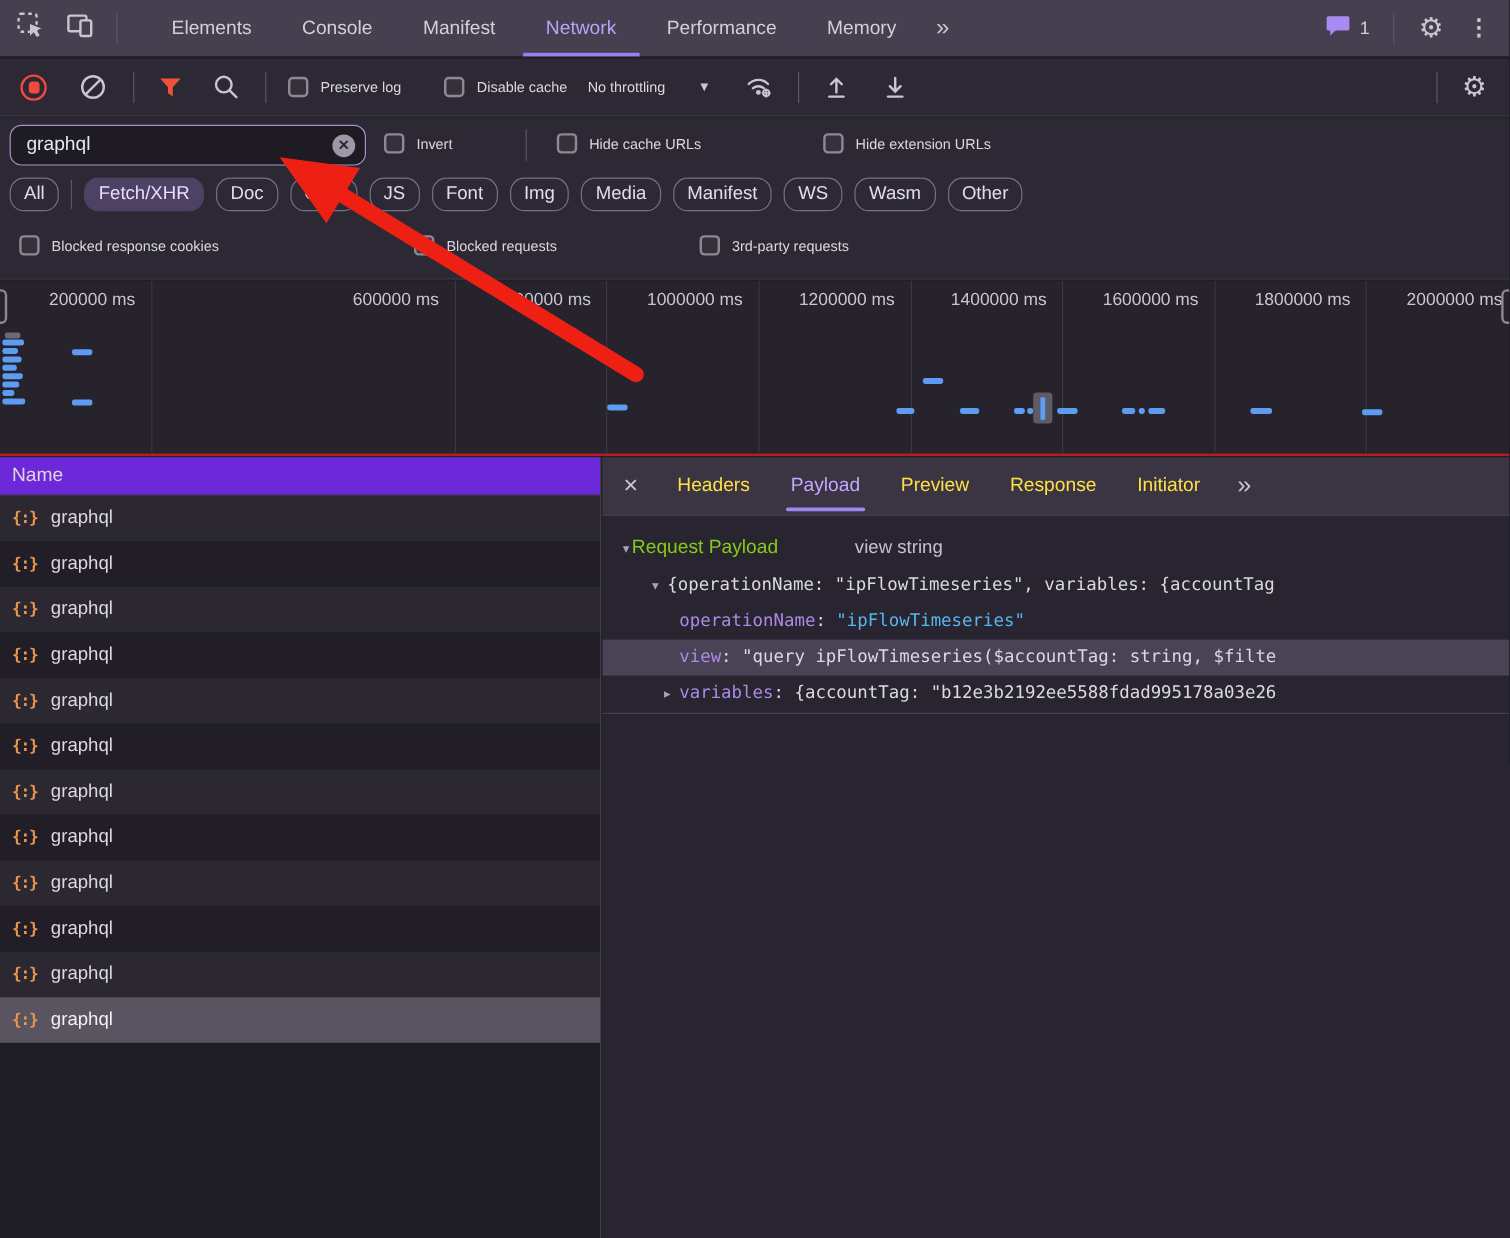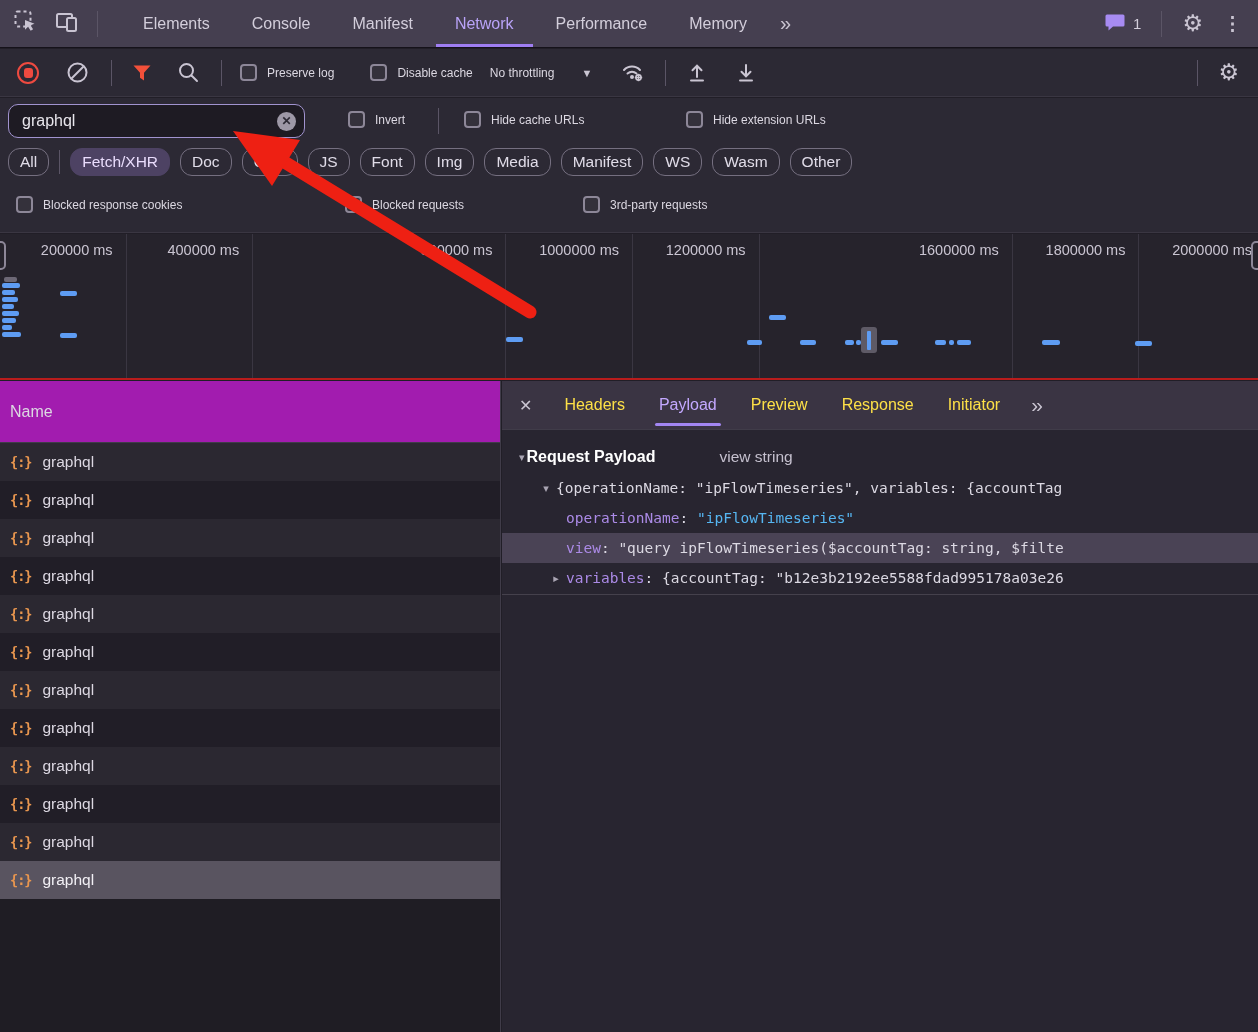--- a/index.html
+++ b/index.html
@@ -60,21 +60,21 @@
   .tbar.gray{background:#6d6876;}
   .tl-handle{position:absolute;top:7px;width:11px;height:29px;border:2px solid #8d8798;
              border-radius:5px;background:#26232c;}
   .tl-marker{position:absolute;background:#5e5a66;border-radius:3px;display:flex;
              align-items:center;justify-content:center;}
   .tl-marker i{display:block;width:4px;height:19px;background:#5e9cf3;border-radius:1px;}
 
   
   .main-left{position:absolute;top:381px;left:0;width:501px;bottom:0;background:#1f1d24;
              border-right:1px solid #403c49;}
-  .list-header{height:62px;background:#a21caf;border-bottom:1px solid #403c49;display:flex;
+  .list-header{height:32px;background:#6d28d9;border-bottom:1px solid #403c49;display:flex;
                align-items:center;padding-left:10px;font-size:16px;color:#dcd8e2;}
   .req-row{height:38px;display:flex;align-items:center;padding-left:10px;gap:11px;
            font-size:15.5px;color:#dcd8e2;}
   .req-row.even{background:#2b2831;}
   .req-row.odd{background:#211e27;}
   .req-row.selected{background:#595460;color:#f2f0f5;}
   .bicon{font-family:"DejaVu Sans Mono",monospace;font-size:13.5px;font-weight:bold;
          color:#e8964f;letter-spacing:-1px;}
 
   .main-right{position:absolute;top:381px;left:502px;right:0;bottom:0;background:#282530;}
@@ -84,21 +84,21 @@
         font-size:16px;color:#fde047;}
   .dtab.active{color:#c3a8ff;}
   .dtab.active::after{content:"";position:absolute;left:13px;right:13px;bottom:3px;height:3px;
                       border-radius:2px;background:#a286f2;}
   .more-glyph{font-size:21px;color:#cac5d2;padding:0 14px;}
 
   
   .payload{position:absolute;top:49px;left:0;right:0;bottom:0;overflow:hidden;}
   .pheader{display:flex;align-items:center;height:32px;margin-top:11px;padding-left:17px;}
   .pheader .tri{font-size:11px;color:#a9a4b2;margin-right:2px;}
-  .ptitle{font-size:16px;font-weight:bold;color:#ffffff;}
+  .ptitle{font-size:16px;font-weight:normal;color:#84cc16;}
   .viewsource{font-size:15.5px;color:#c5c0ce;margin-left:64px;}
   .pline{position:relative;height:30px;display:flex;align-items:center;white-space:nowrap;
          font-family:"DejaVu Sans Mono",monospace;font-size:14.5px;color:#dcd9e3;overflow:hidden;}
   .pline .tri{font-family:"Liberation Sans",sans-serif;font-size:11px;color:#a9a4b2;width:20px;flex:0 0 auto;text-align:center;}
   .pline.highlight{background:#4a4355;}
   .pkey{color:#ab8ae6;}
   .pval-string{color:#56b6f2;}
   .pval-plain{color:#dcd9e3;}
   .pdivider{border-bottom:1px solid #45414c;margin-top:1px;}
   .indent1{padding-left:34px;}
@@ -215,21 +215,21 @@
     <span class="spacer"></span>
     <div class="vdiv"></div>
     <span class="glyph gear-glyph" style="margin:0 19px 0 20px;">⚙</span>
   </div>
 
   <div class="filters">
     <div class="search-box">
       <input spellcheck="false" value="graphql" style="">
       <span class="clear-btn">✕</span>
     </div>
-    <span class="frow1-item" style="left:348px;">
+    <span class="frow1-item" style="left:320px;">
       <span class="checkbox"></span>
       <span class="lbl">Invert</span>
     </span>
     <div class="vdiv" style="position:absolute;left:438px;top:10px;"></div>
     <span class="frow1-item" style="left:464px;">
       <span class="checkbox"></span>
       <span class="lbl">Hide cache URLs</span>
     </span>
     <span class="frow1-item" style="left:686px;">
       <span class="checkbox"></span>
@@ -263,31 +263,34 @@
     <span class="checksrow-item" style="left:583px;">
       <span class="checkbox"></span>
       <span class="lbl">3rd-party requests</span>
     </span>
   </div>
 
   <div class="timeline" id="timeline">
       <div class="tick" style="left: 0px; width: 126.6px;">
         <span>200000 ms</span>
       </div>
-      <div class="tick" style="left: 126.6px; width: 126.6px;">
-        <span>400000 ms</span>
+      <div class="tick" style="left: 253.2px; width: 126.6px;">
+        <span>600000 ms</span>
       </div>
       <div class="tick" style="left: 379.8px; width: 126.6px;">
         <span>800000 ms</span>
       </div>
       <div class="tick" style="left: 506.4px; width: 126.6px;">
         <span>1000000 ms</span>
       </div>
       <div class="tick" style="left: 633px; width: 126.6px;">
         <span>1200000 ms</span>
+      </div>
+      <div class="tick" style="left: 759.6px; width: 126.6px;">
+        <span>1400000 ms</span>
       </div>
       <div class="tick" style="left: 886.2px; width: 126.6px;">
         <span>1600000 ms</span>
       </div>
       <div class="tick" style="left: 1012.8px; width: 126.6px;">
         <span>1800000 ms</span>
       </div>
       <div class="tick" style="left: 1139.4px; width: 126.6px;">
         <span>2000000 ms</span>
       </div>

